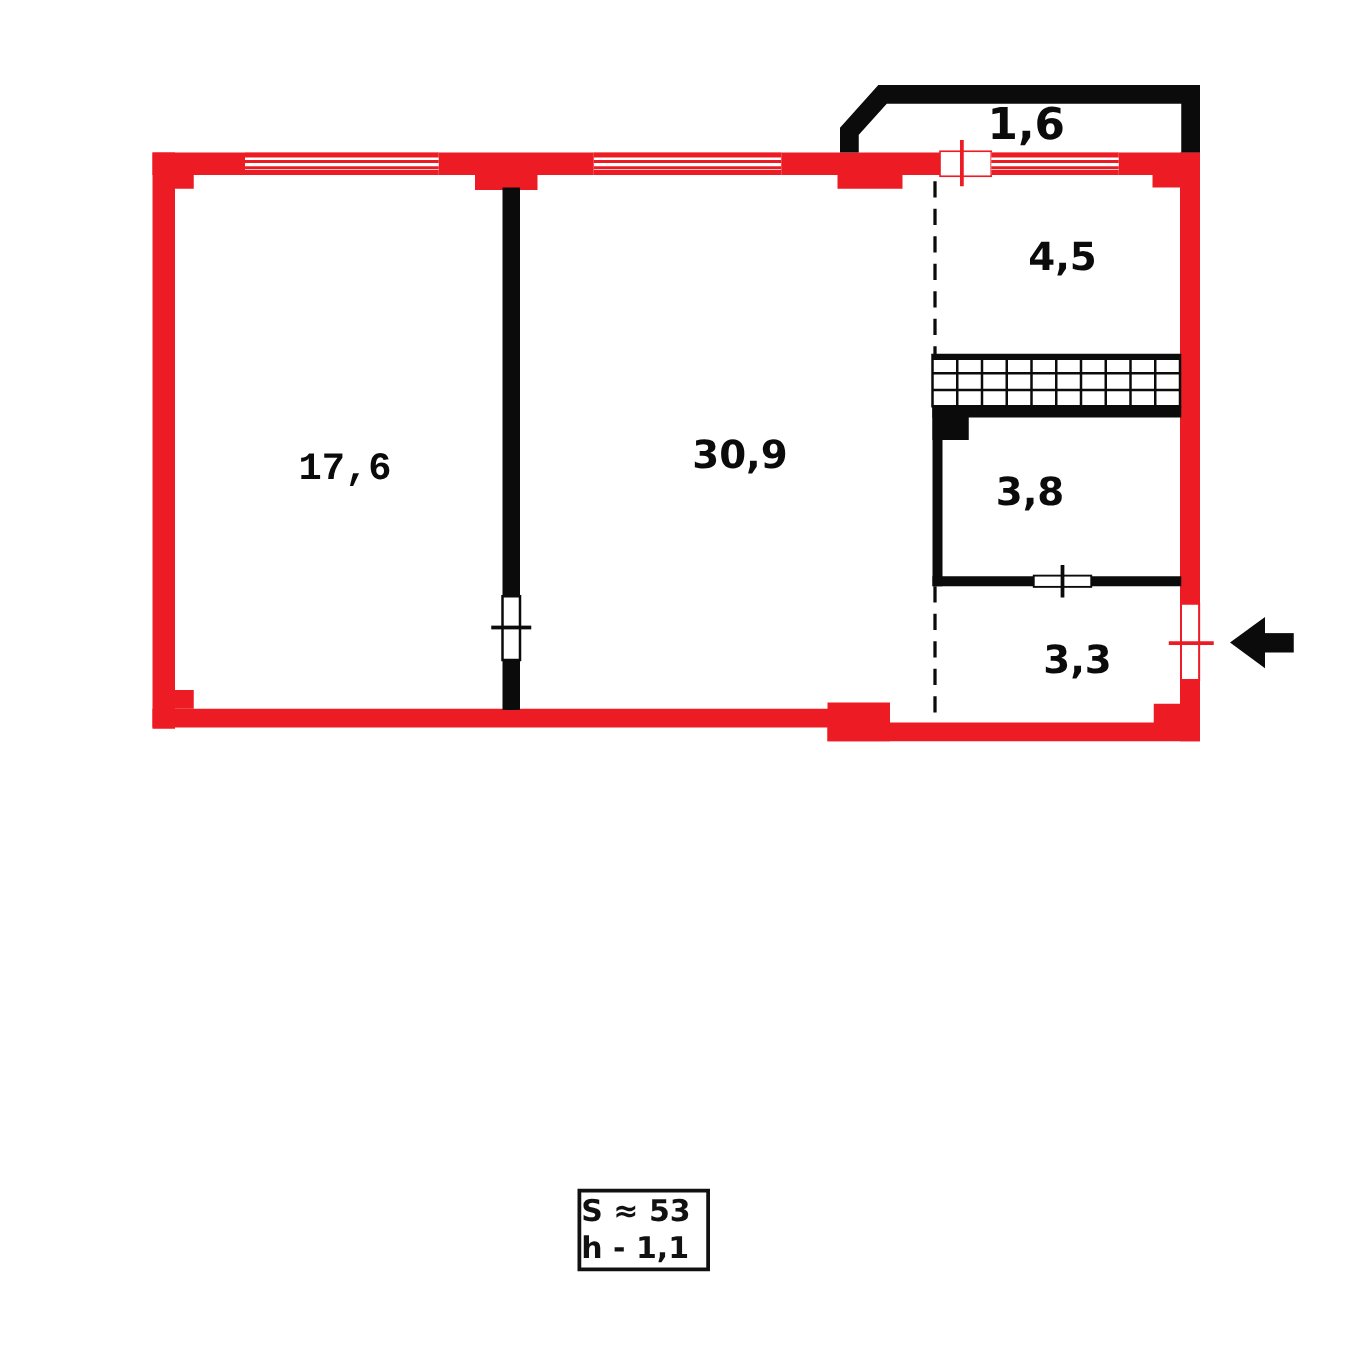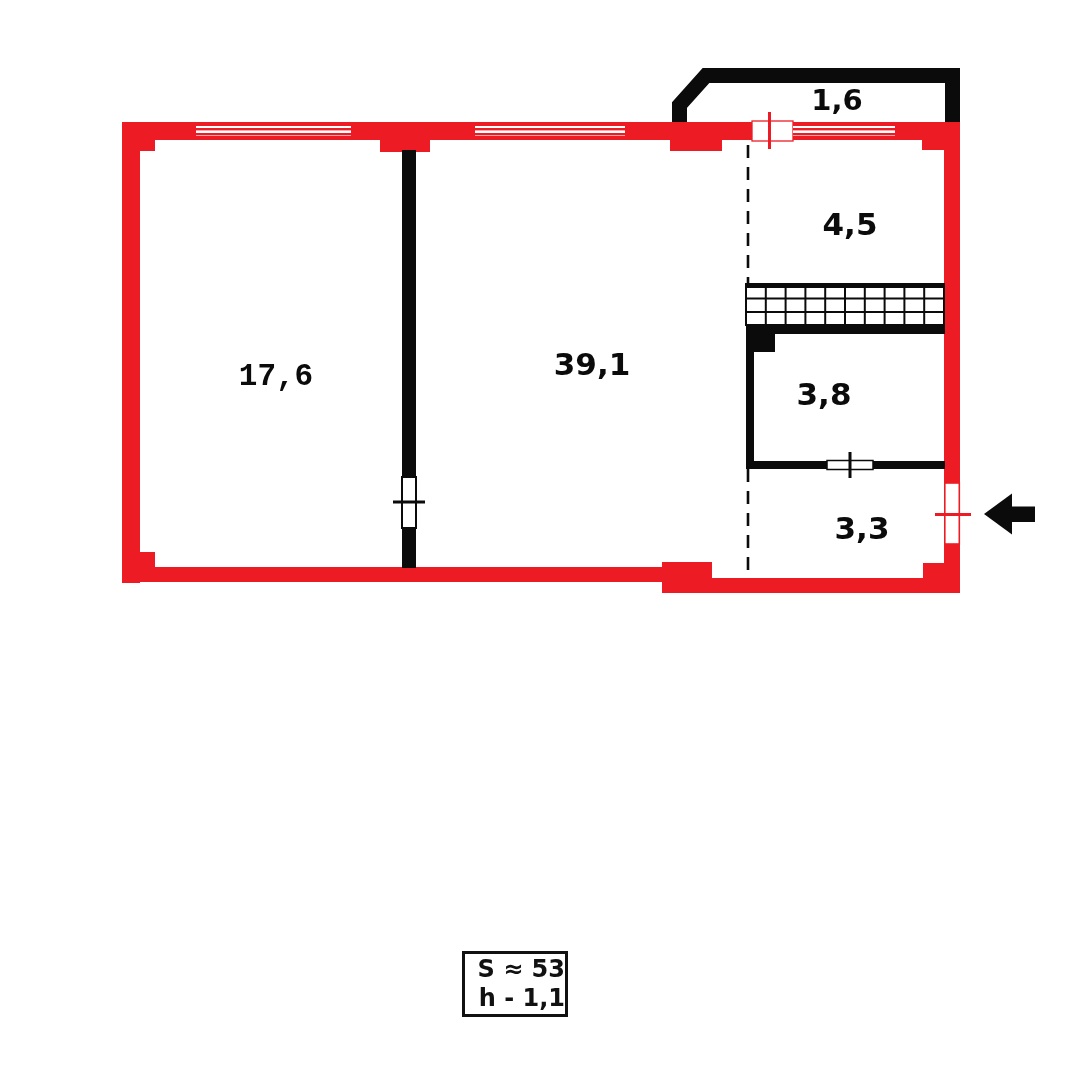--- a/index.html
+++ b/index.html
@@ -5,25 +5,25 @@
   html,body{margin:0;padding:0;background:#fff;}
   .stage{
     position:relative;width:1080px;height:1080px;background:#fff;overflow:hidden;
     font-family:"DejaVu Sans","Liberation Sans",sans-serif;
   }
   .plan-svg{position:absolute;left:0;top:0;}
   .room-label{
     position:absolute;transform:translate(-50%,-50%);
     font-weight:bold;font-size:31px;color:#0b0b0b;letter-spacing:0px;white-space:nowrap;
   }
-  .label-balcony{font-size:29px;margin-left:16px;}
+  .label-balcony{font-size:35px;}
   .info-box{
     position:absolute;left:462px;top:951px;width:100px;height:60px;
     border:3px solid #111;background:#fff;display:flex;flex-direction:column;
-    justify-content:center;align-items:flex-end;gap:1px;
+    justify-content:center;align-items:flex-start;gap:1px;
   }
   .info-line{font-weight:bold;font-size:24px;color:#111;line-height:1.15;white-space:nowrap;}
   .watermark{
     position:absolute;left:427px;top:492px;z-index:50;
     color:rgba(255,255,255,0.6);font-weight:bold;font-size:86px;letter-spacing:-3px;
     white-space:nowrap;pointer-events:none;line-height:1;
   }
   .wm-dot{
     display:inline-block;width:13px;height:13px;border:5px solid rgba(255,255,255,0.6);
     border-radius:50%;margin:0 3px 2px 4px;position:relative;
@@ -143,23 +143,23 @@
       <line x1="748" y1="469" x2="748" y2="578" stroke-dasharray="13 9"></line>
     </g>
 
     <g fill="var(--wall-black,#0B0B0B)">
       <polygon points="984,514 1012,493.5 1012,534.5"></polygon>
       <rect x="1010" y="506.5" width="25" height="15.5"></rect>
     </g>
   </svg>
 
   <div class="room-label" style="left:276px;top:376px;font-family:Liberation Mono, monospace;">17,6</div>
-  <div class="room-label" style="left:592px;top:364px;">39,1</div>
+  <div class="room-label" style="left:592px;top:364px;">30,9</div>
   <div class="room-label label-balcony" style="left:821px;top:100px;">1,6</div>
-  <div class="room-label" style="left:850px;top:224px;">4,5</div>
+  <div class="room-label" style="left:850px;top:206px;">4,5</div>
   <div class="room-label" style="left:824px;top:394px;">3,8</div>
   <div class="room-label" style="left:838px;top:528px;margin-left:24px;">3,3</div>
 
 
   <div class="info-box">
     <div class="info-line">S ≈ 53</div>
     <div class="info-line">h - 1,1</div>
   </div>
 
 </div>

